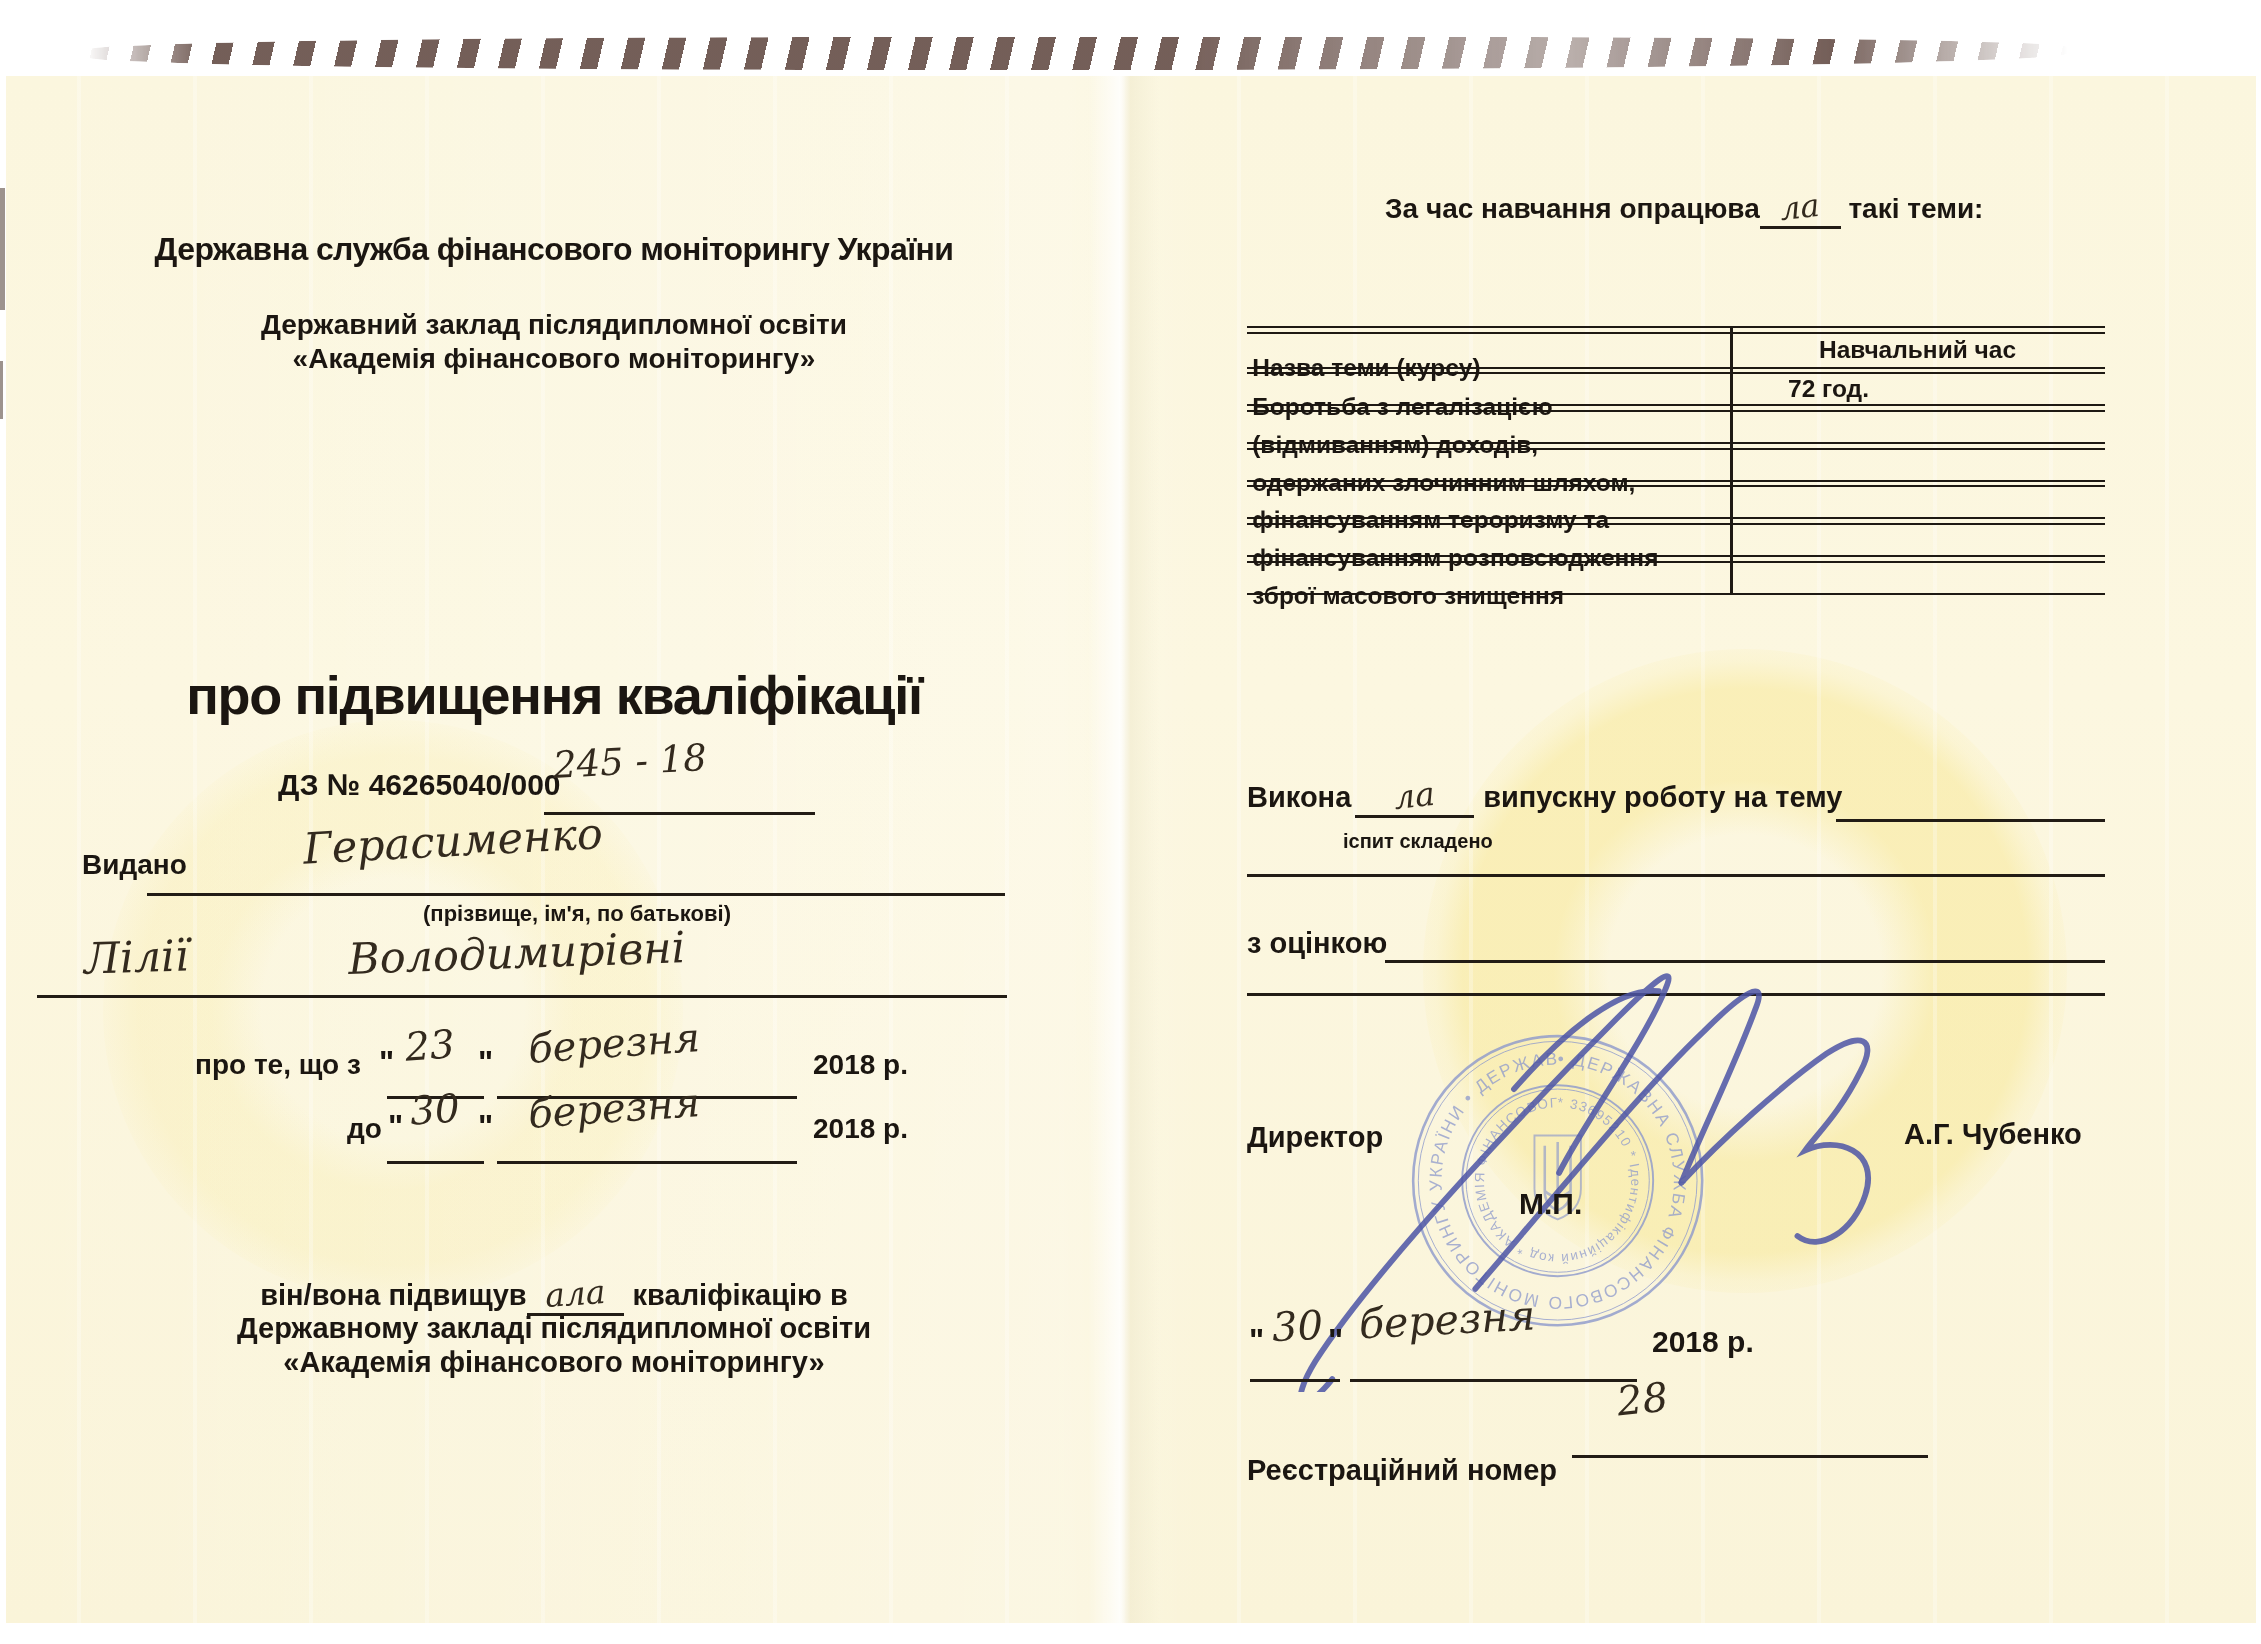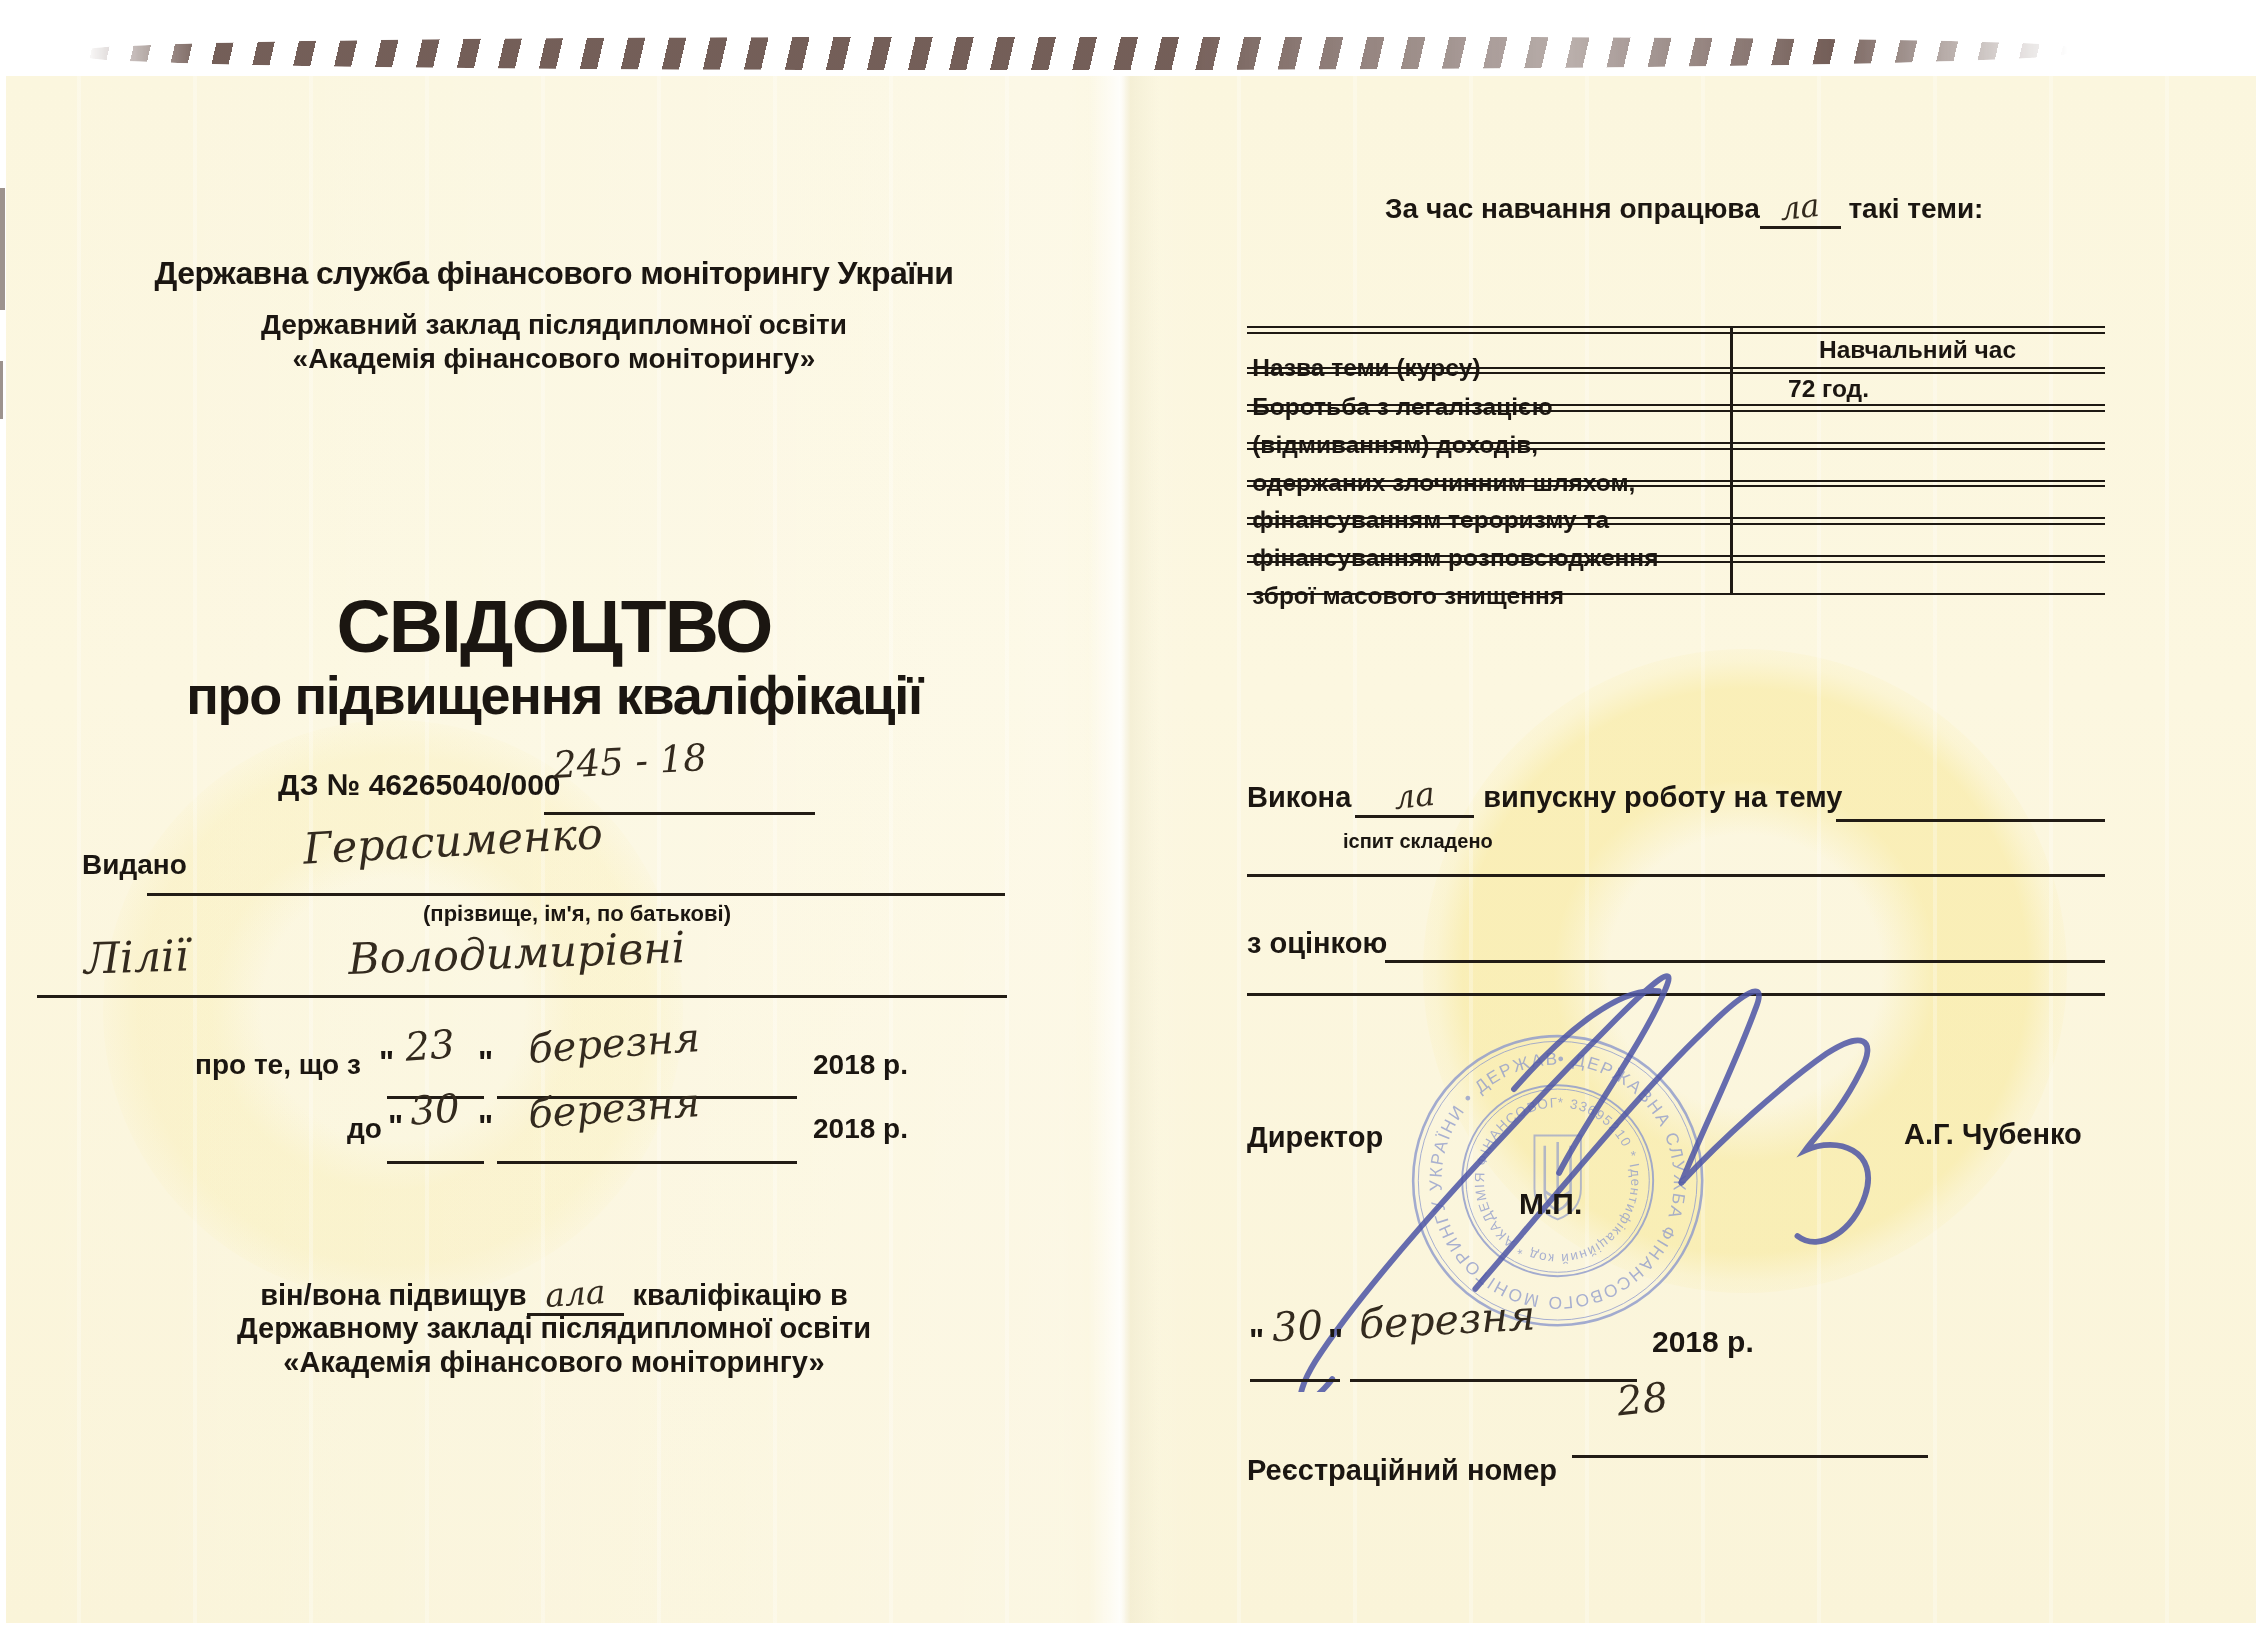--- a/index.html
+++ b/index.html
@@ -57,25 +57,24 @@
   <div class="edge-mark" style="left:0;top:188px;width:4.5px;height:122px;"></div>
   <div class="edge-mark" style="left:0;top:361px;width:3.2px;height:58px;"></div>
 
   <div class="sheet">
     <div class="wm wm-left"></div>
     <div class="wm wm-right"></div>
     <div class="streaks"></div>
     <div class="fold"></div>
   </div>
 
-  <div class="p ctr" style="left:45px;top:231px;width:1018px;font-size:32px;letter-spacing:-0.6px;margin-top:24px;">Державна служба фінансового моніторингу України</div>
+  <div class="p ctr" style="left:45px;top:231px;width:1018px;font-size:32px;letter-spacing:-0.6px;">Державна служба фінансового моніторингу України</div>
   <div class="p ctr" style="left:45px;top:309px;width:1018px;font-size:28px;">Державний заклад післядипломної освіти</div>
   <div class="p ctr" style="left:45px;top:343px;width:1018px;font-size:28px;">«Академія фінансового моніторингу»</div>
 
-  <div class="p ctr" style="left:45px;top:583px;width:1018px;font-size:75px;letter-spacing:-1.9px;">СВІДОЦТВО</div>
   <div class="p ctr" style="left:45px;top:664px;width:1018px;font-size:54px;letter-spacing:-1.3px;">про підвищення кваліфікації</div>
 
   <div class="p" style="left:278px;top:768px;font-size:30px;">ДЗ № 46265040/000</div>
   <span class="h habs" style="left:553px;top:740px;font-size:37px;transform:rotate(-3deg);">245 - 18</span>
   <div class="rule" style="left:544px;top:812px;width:271px;"></div>
 
   <div class="p" style="left:82px;top:849px;font-size:28px;">Видано</div>
   <span class="h habs" style="left:303px;top:816px;font-size:43px;transform:rotate(-3deg);">Герасименко</span>
   <div class="rule" style="left:147px;top:893px;width:858px;"></div>
   <div class="p ctr" style="left:271px;top:901px;width:612px;font-size:22px;font-weight:bold;">(прізвище, ім'я, по батькові)</div>

